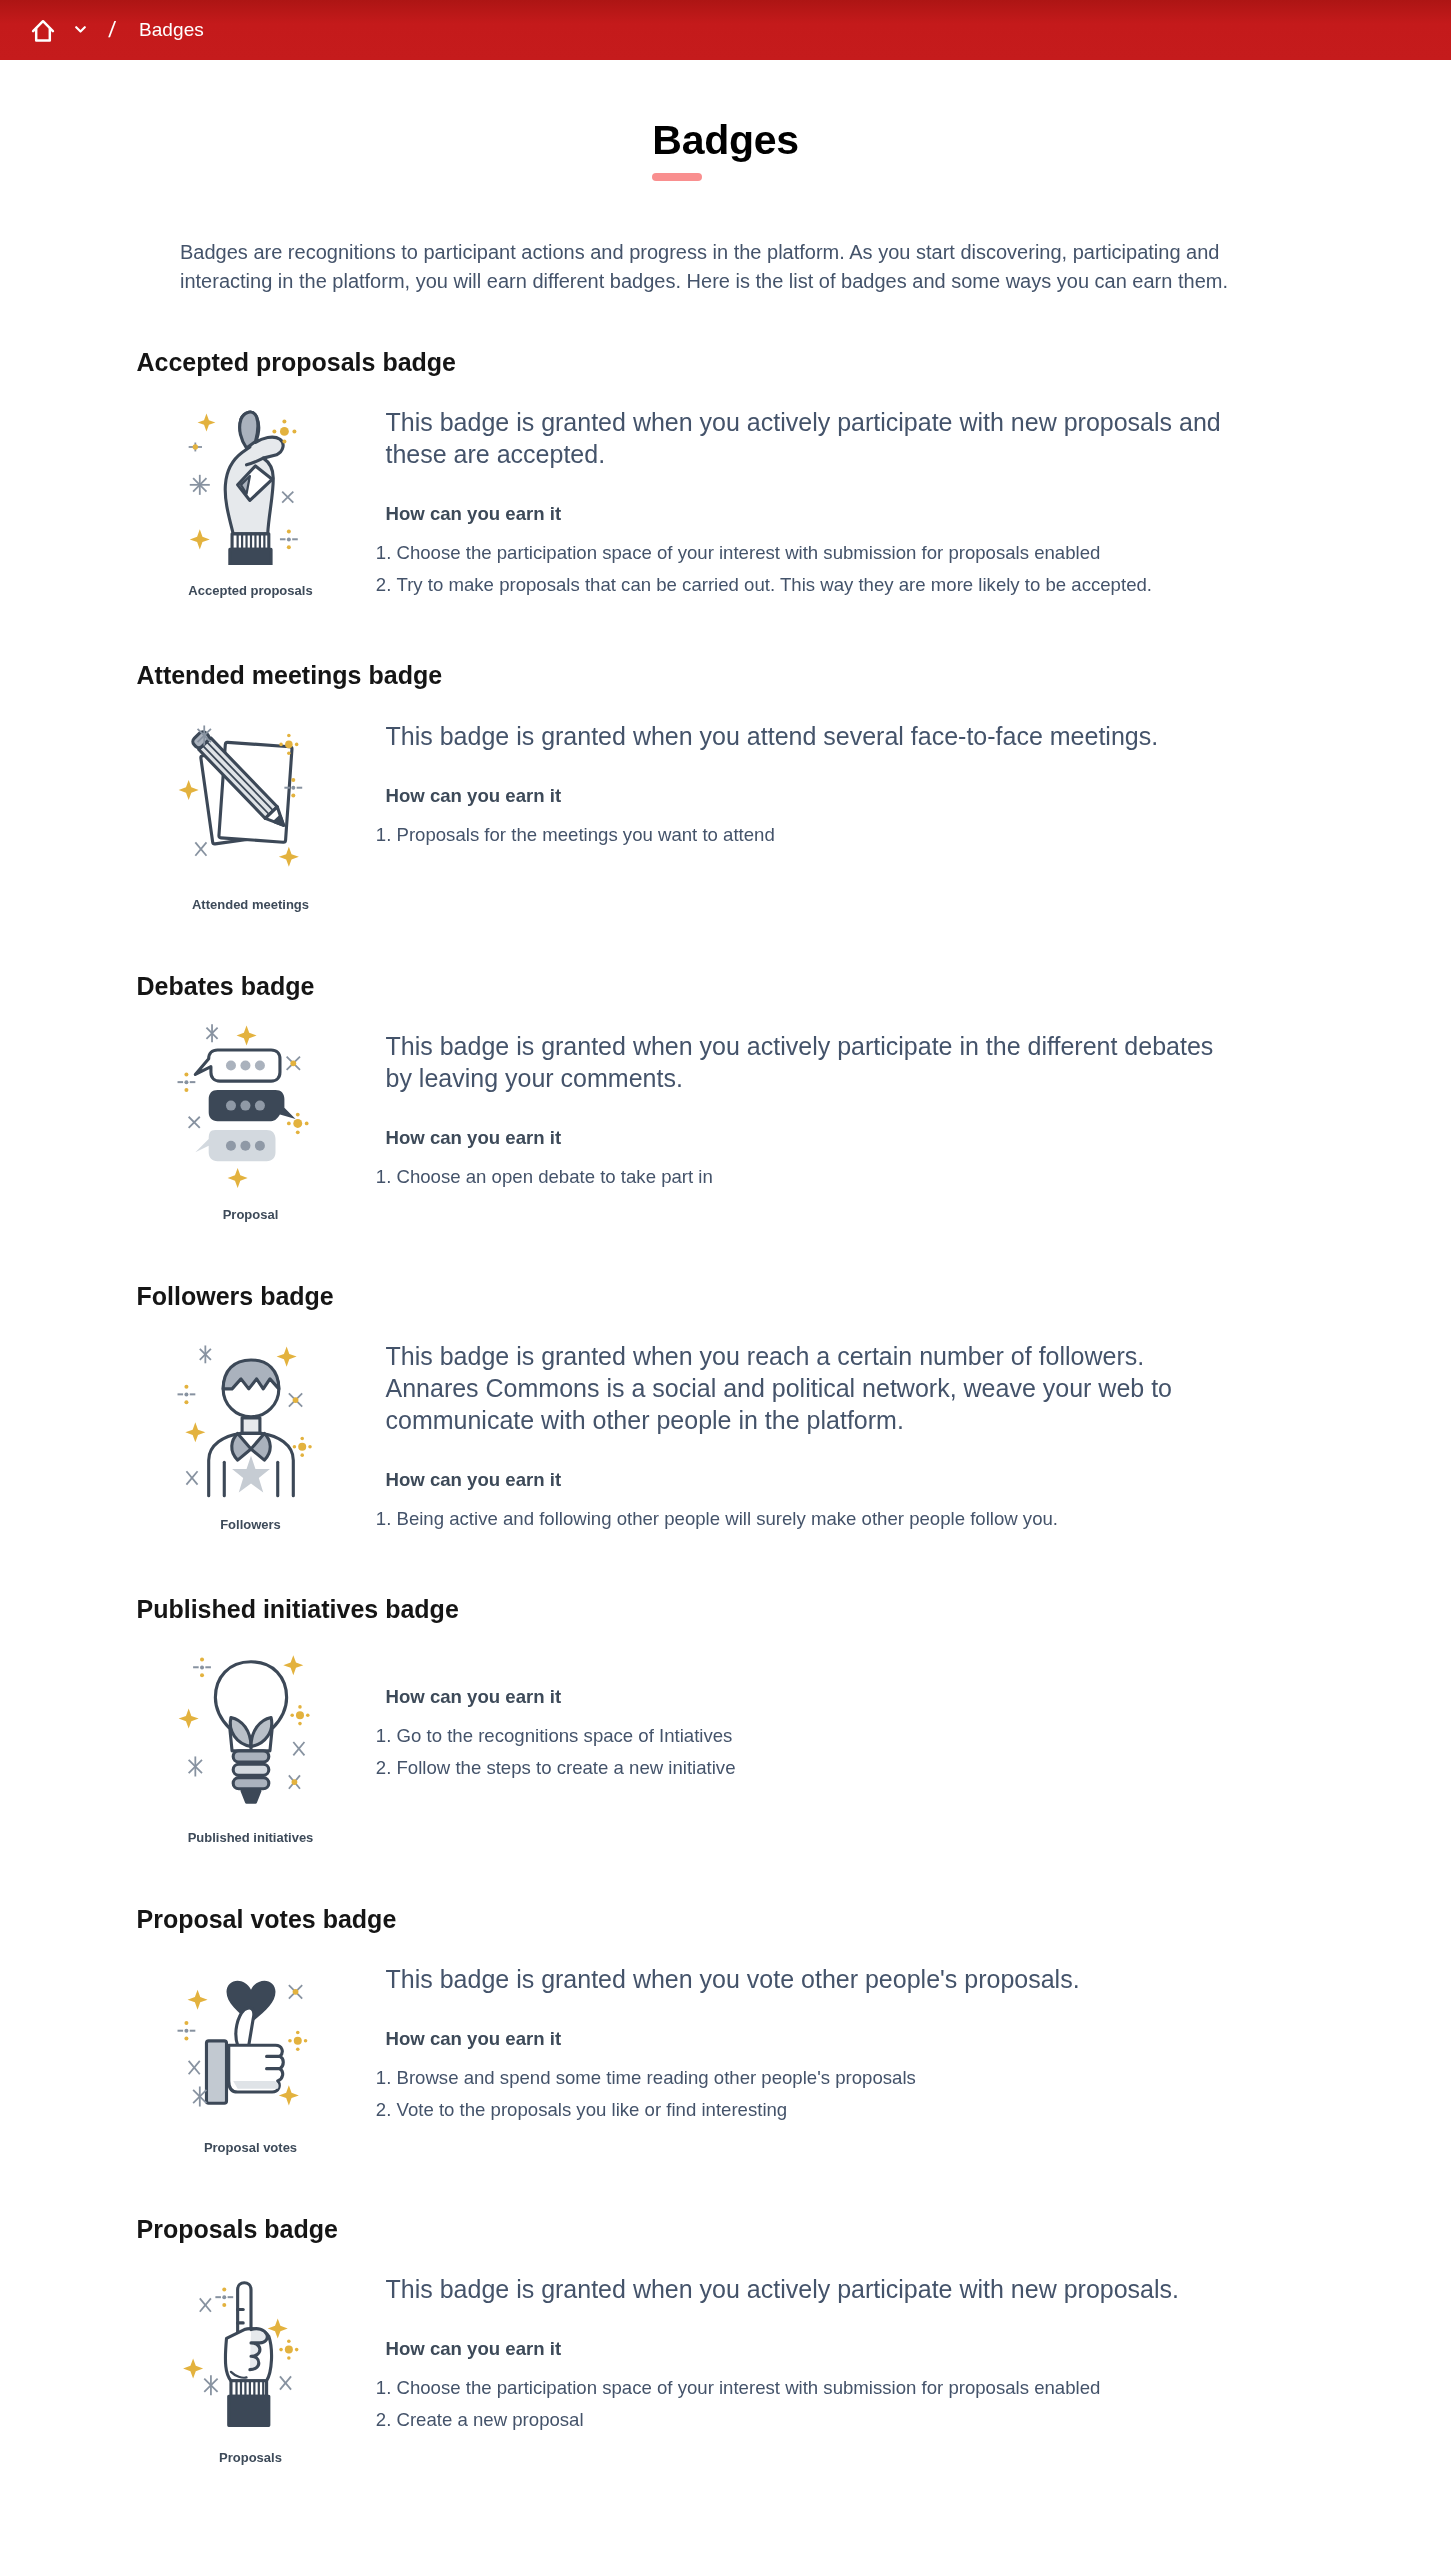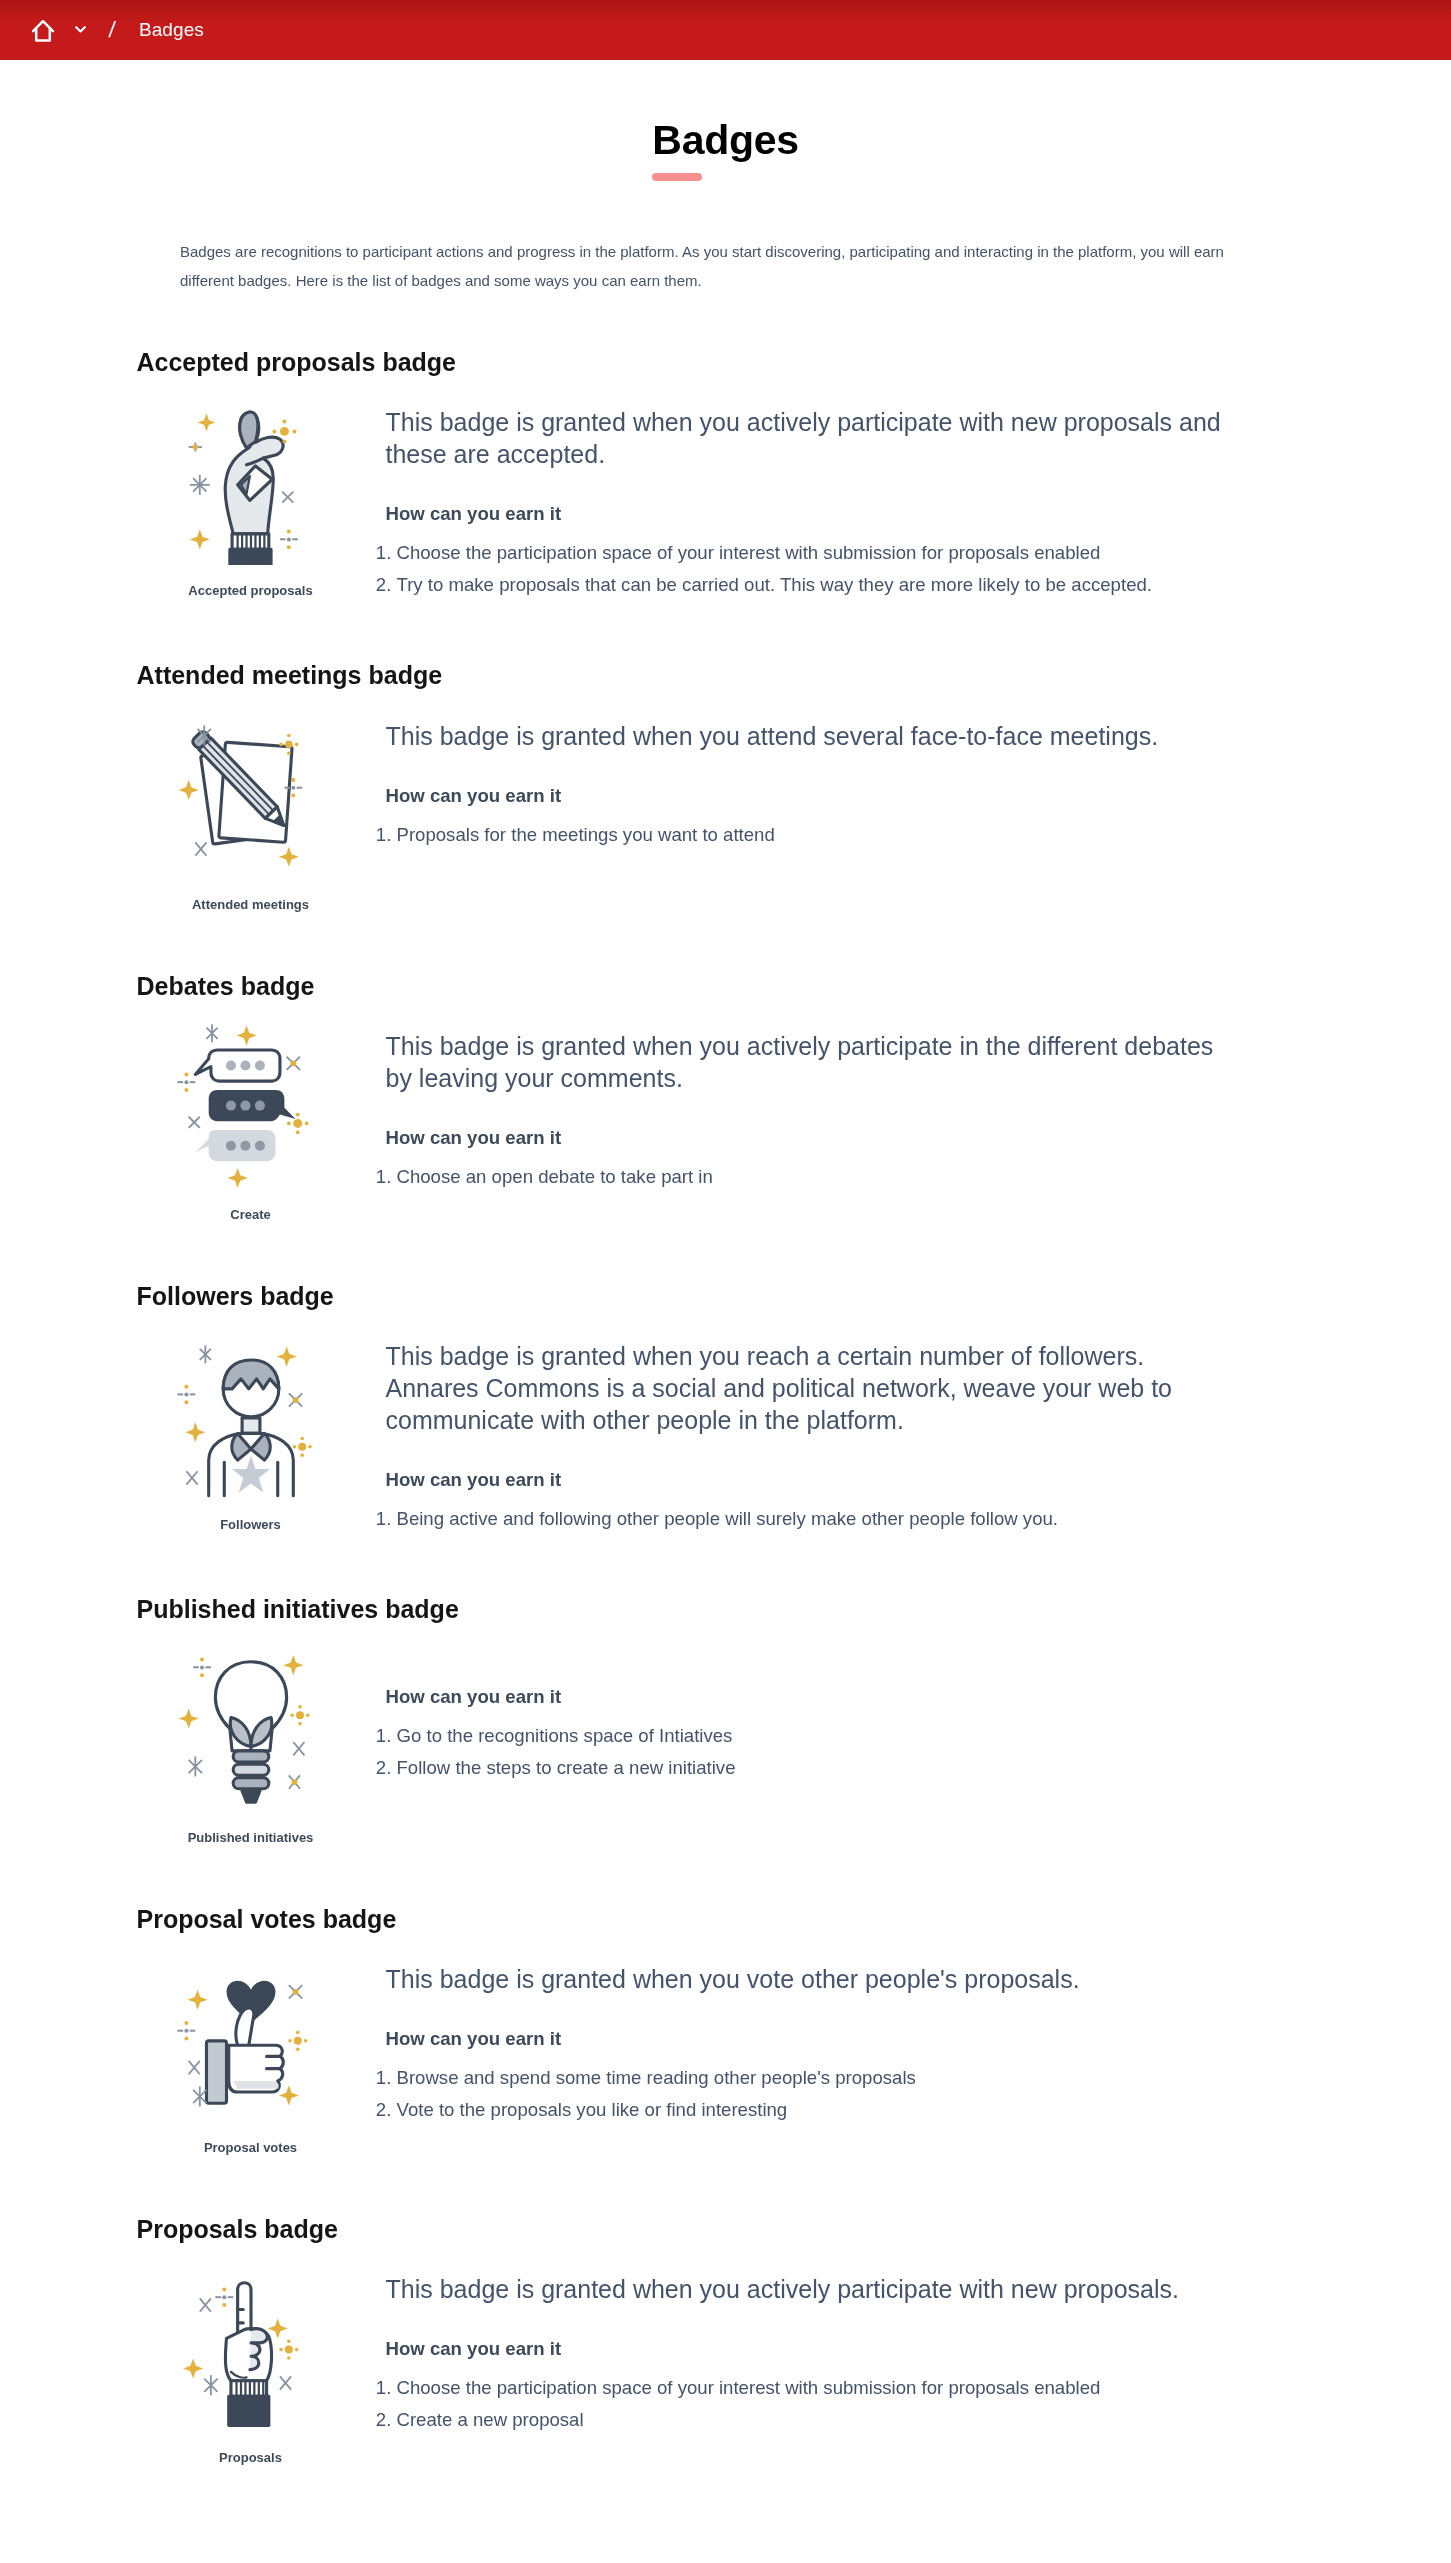--- a/index.html
+++ b/index.html
@@ -19,21 +19,21 @@
   .topbar .sep{color:#ffffff;font-size:22px;font-weight:300;margin-left:23.6px;transform:skewX(-6deg);}
   .topbar .crumb{color:#ffffff;font-size:19px;margin-left:23.6px;letter-spacing:0.1px;}
   
   .title-wrap{text-align:center;margin-top:57px;}
   .title-inner{display:inline-block;text-align:left;}
   h1{margin:0;font-size:41px;line-height:47px;font-weight:700;color:#000000;letter-spacing:-0.3px;}
   .title-underline{width:50px;height:8px;border-radius:5px;background:#f98f8f;margin-top:9.3px;}
   
   .intro{
     width:1091px;margin:57px auto 0;
-    font-size:15px;line-height:28.5px;color:#44536a;
+    font-size:20px;line-height:28.5px;color:#44536a;
   }
   
   main{display:block;}
   .container{width:1178px;margin:0 auto;}
   section{margin-top:60px;}
   section.first{margin-top:53px;}
   h2{margin:0 0 21px 0;font-size:25px;line-height:28.5px;font-weight:700;color:#151515;}
   .media{display:flex;align-items:flex-start;}
   figure{flex:none;width:228px;margin:0;text-align:center;}
   figure svg{display:block;margin:0 auto;}
@@ -248,21 +248,21 @@
                   <circle cx="104" cy="92" r="1.7"></circle>
                   <circle cx="120" cy="92" r="1.7"></circle>
                 </g>
               <g stroke="#8792a0" stroke-width="1.6">
                   <line x1="14" y1="86" x2="24" y2="96"></line>
                   <line x1="24" y1="86" x2="14" y2="96"></line>
                 </g>
               <path d="M58 132 L60.4 138.6 L67 141 L60.4 143.4 L58 150 L55.6 143.4 L49 141 L55.6 138.6 Z" fill="#e3b23e"></path>
             </g>
           </svg>
-          <figcaption>Create</figcaption>
+          <figcaption>Proposal</figcaption>
         </figure>
         <div class="content">
           <p class="desc">This badge is granted when you actively participate in the different debates by leaving your comments.</p>
           <h3>How can you earn it</h3>
           <ol>
               <li>Choose an open debate to take part in</li>
             </ol>
         </div>
       </div>
     </section>

